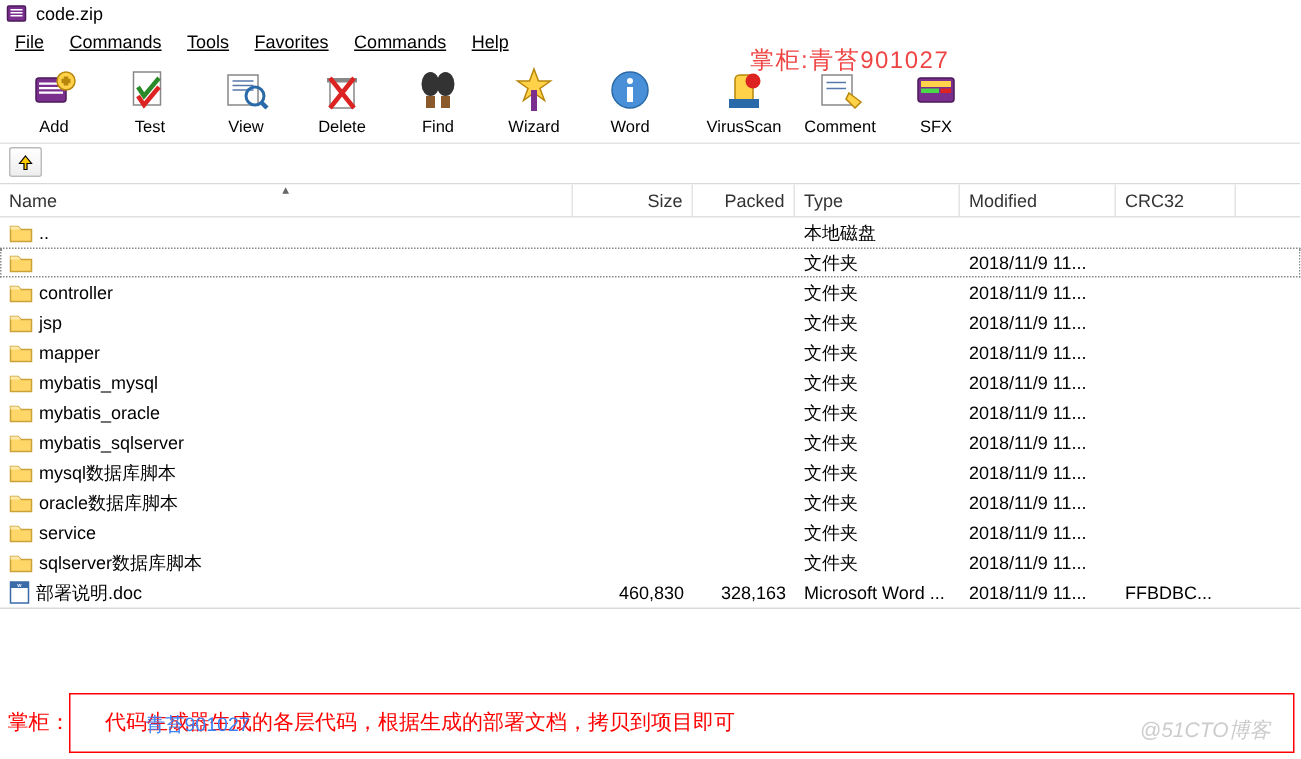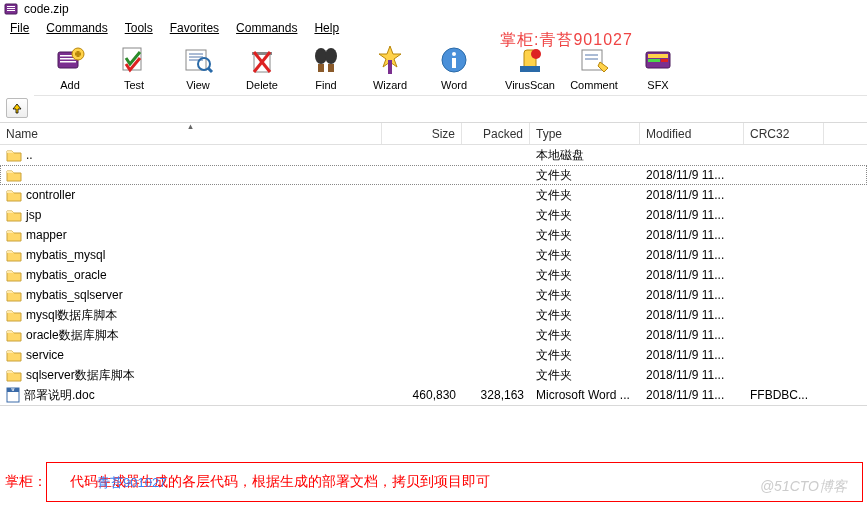--- a/index.html
+++ b/index.html
@@ -3,21 +3,21 @@
 <meta charset="utf-8">
 <style>
   :root { --border: #d0d0d0; --bg: #fff; --menu: #000; --accent: #ff0000; }
   * { box-sizing: border-box; }
   body { margin: 0; font-family: "Segoe UI", Tahoma, Arial, sans-serif; font-size: 12px; background: #fff; color: #000; width: 867px; height: 506px; position: relative; overflow: hidden; }
   .titlebar { display: flex; align-items: center; gap: 6px; padding: 2px 4px; height: 18px; }
   .titlebar-icon svg { display: block; }
   .titlebar-text { font-size: 12px; }
   .menubar { display: flex; gap: 1px; padding: 1px 2px; }
   .menubar span { padding: 2px 8px; cursor: default; text-decoration: underline; }
-  .toolbar { display: flex; align-items: flex-start; padding: 4px 6px 2px; gap: 4px; border-bottom: 1px solid #e4e4e4; margin-left: 34px; }
+  .toolbar { display: flex; align-items: flex-start; padding: 4px 6px 2px; gap: 4px; border-bottom: 1px solid #e4e4e4; }
   .tool { display: flex; flex-direction: column; align-items: center; width: 60px; gap: 3px; padding: 2px 0; }
   .tool-icon { width: 32px; height: 32px; display: flex; align-items: center; justify-content: center; }
   .tool-label { font-size: 11px; }
   .tool-sep { width: 8px; }
   .subbar { padding: 2px 6px 4px; display:flex; align-items:center; }
   .up-btn { width: 22px; height: 20px; border: 1px solid #bbb; background: linear-gradient(#fff,#eee); border-radius: 2px; display:flex; align-items:center; justify-content:center; }
   .table { border-top: 1px solid #d9d9d9; border-bottom: 1px solid #d9d9d9; }
   .header-row, .row { display: grid; grid-template-columns: 382px 80px 68px 110px 104px 80px; align-items: center; height: 20px; }
   .header-row { background: #fff; border-bottom: 1px solid #e0e0e0; height: 22px; }
   .header-row .cell { padding: 0 6px; position: relative; border-right: 1px solid #e4e4e4; height: 100%; display:flex; align-items:center; color:#333; }

